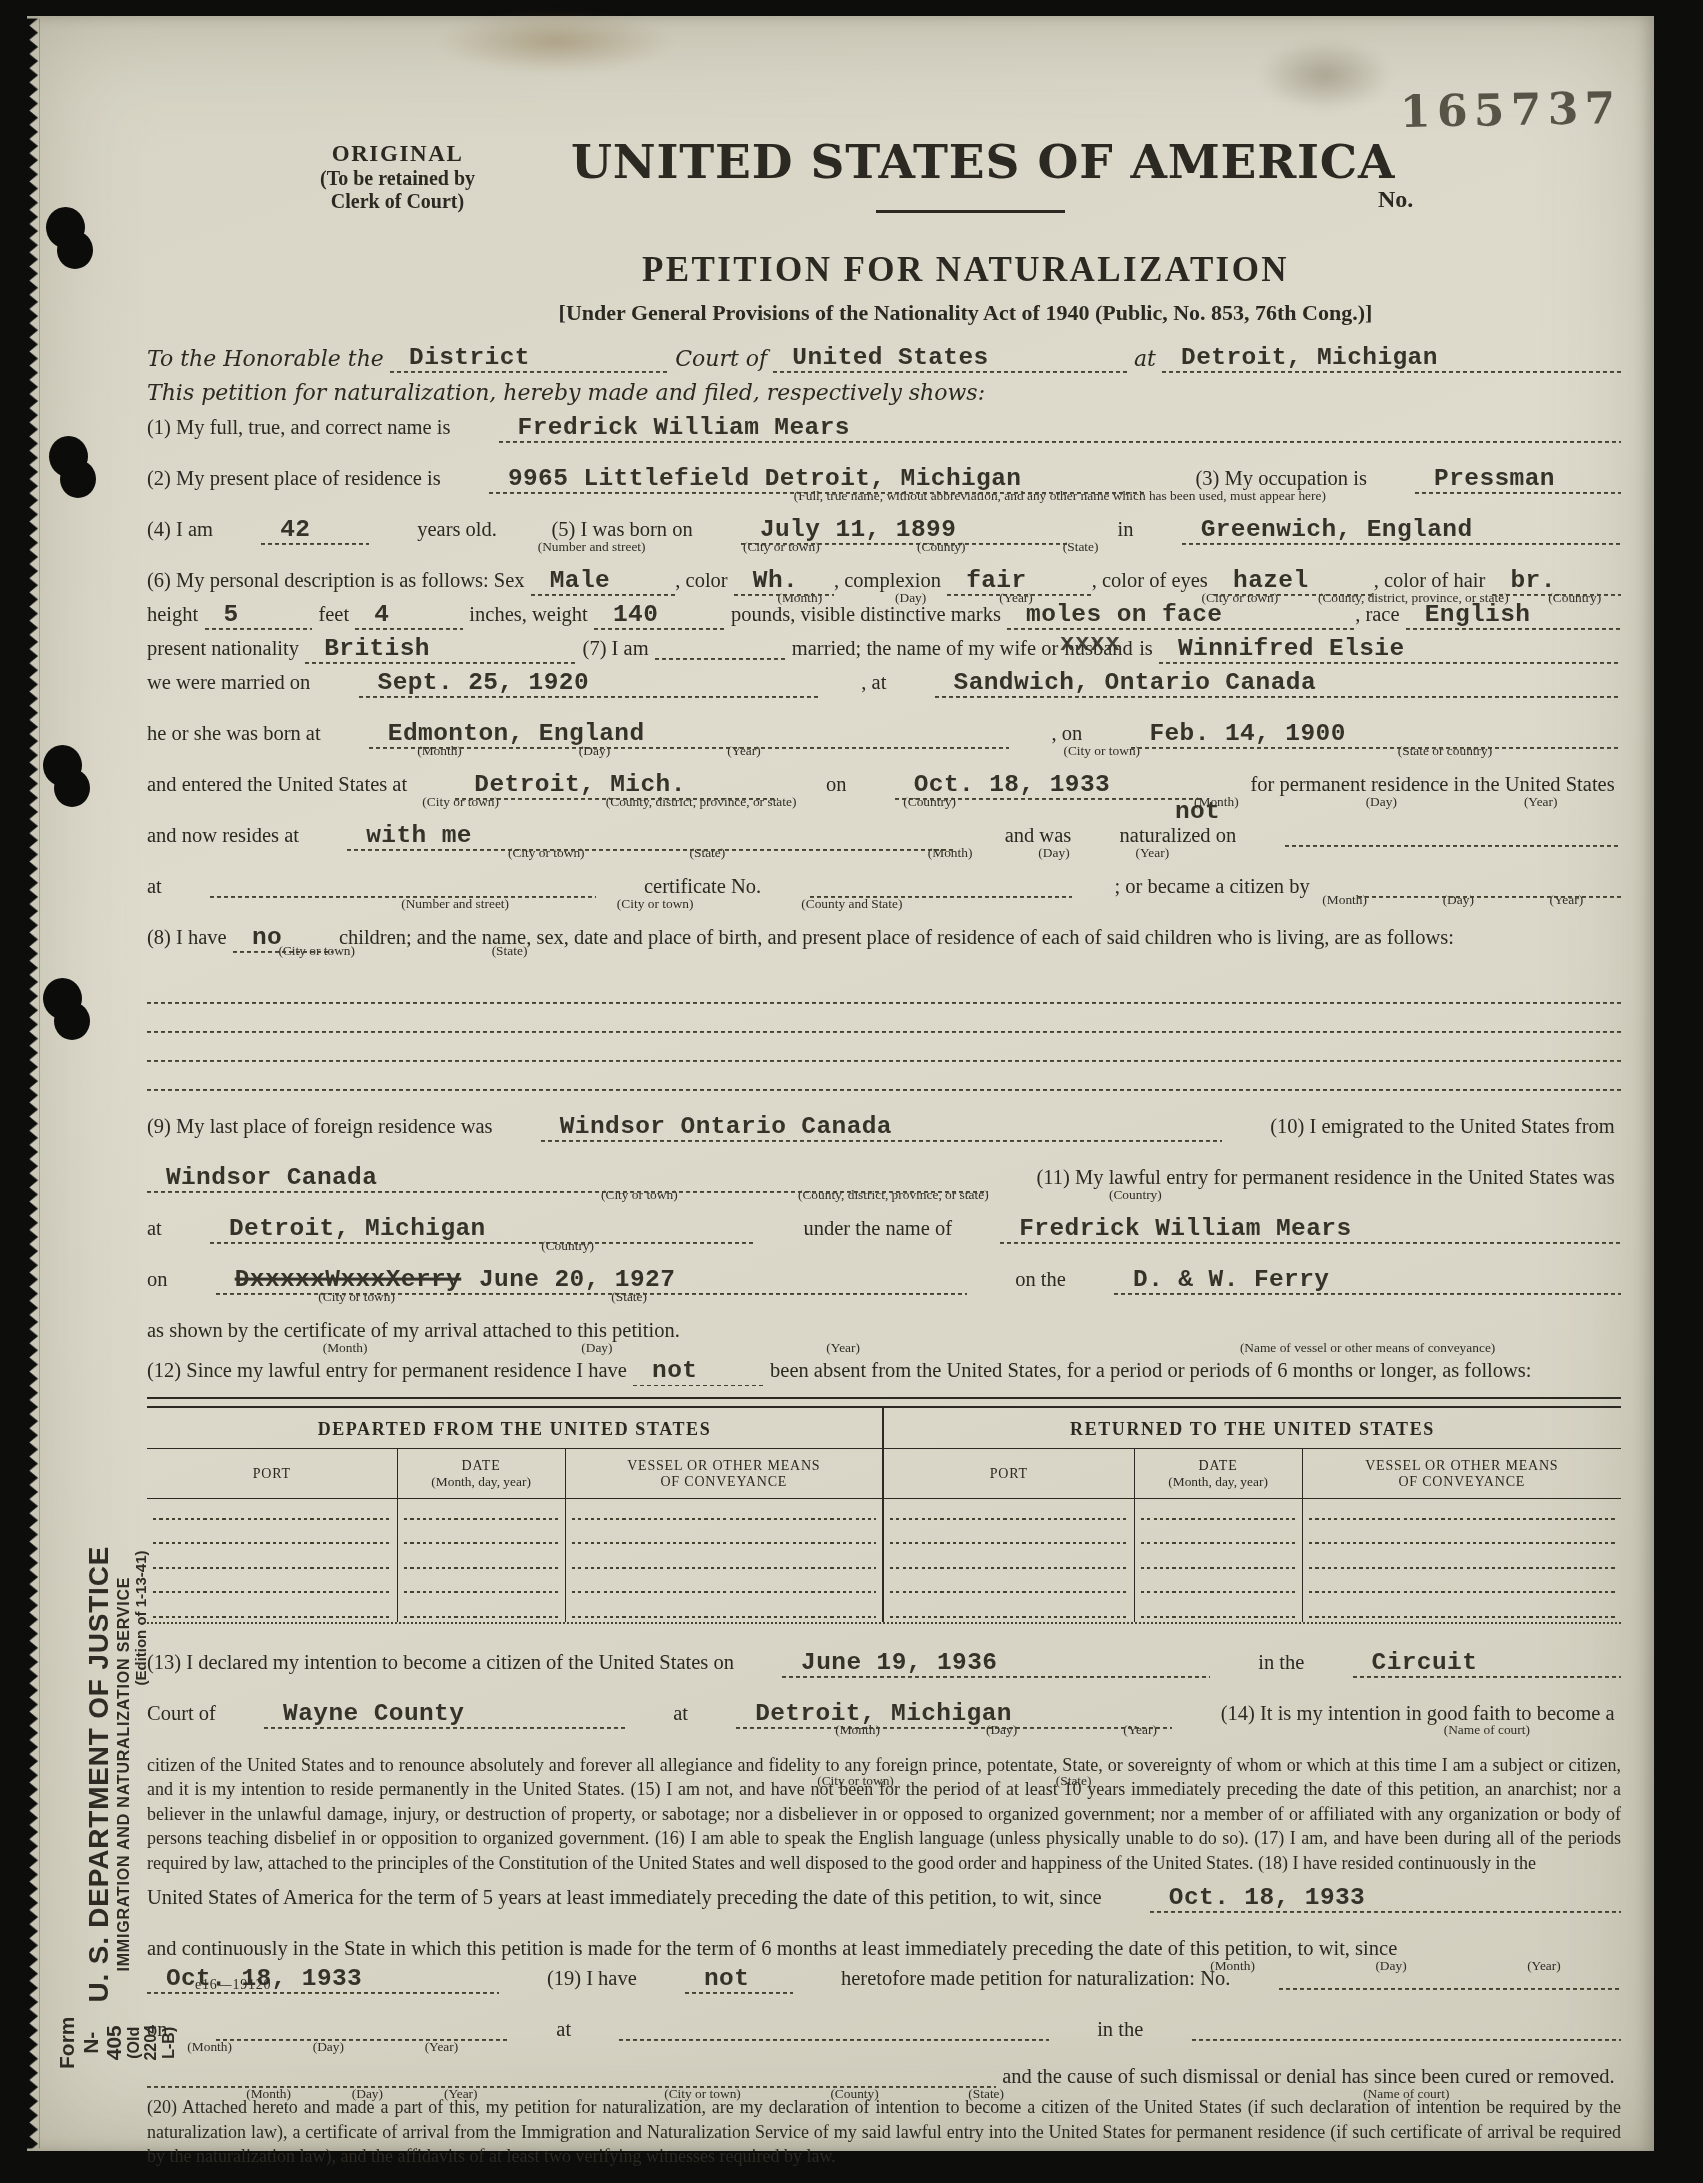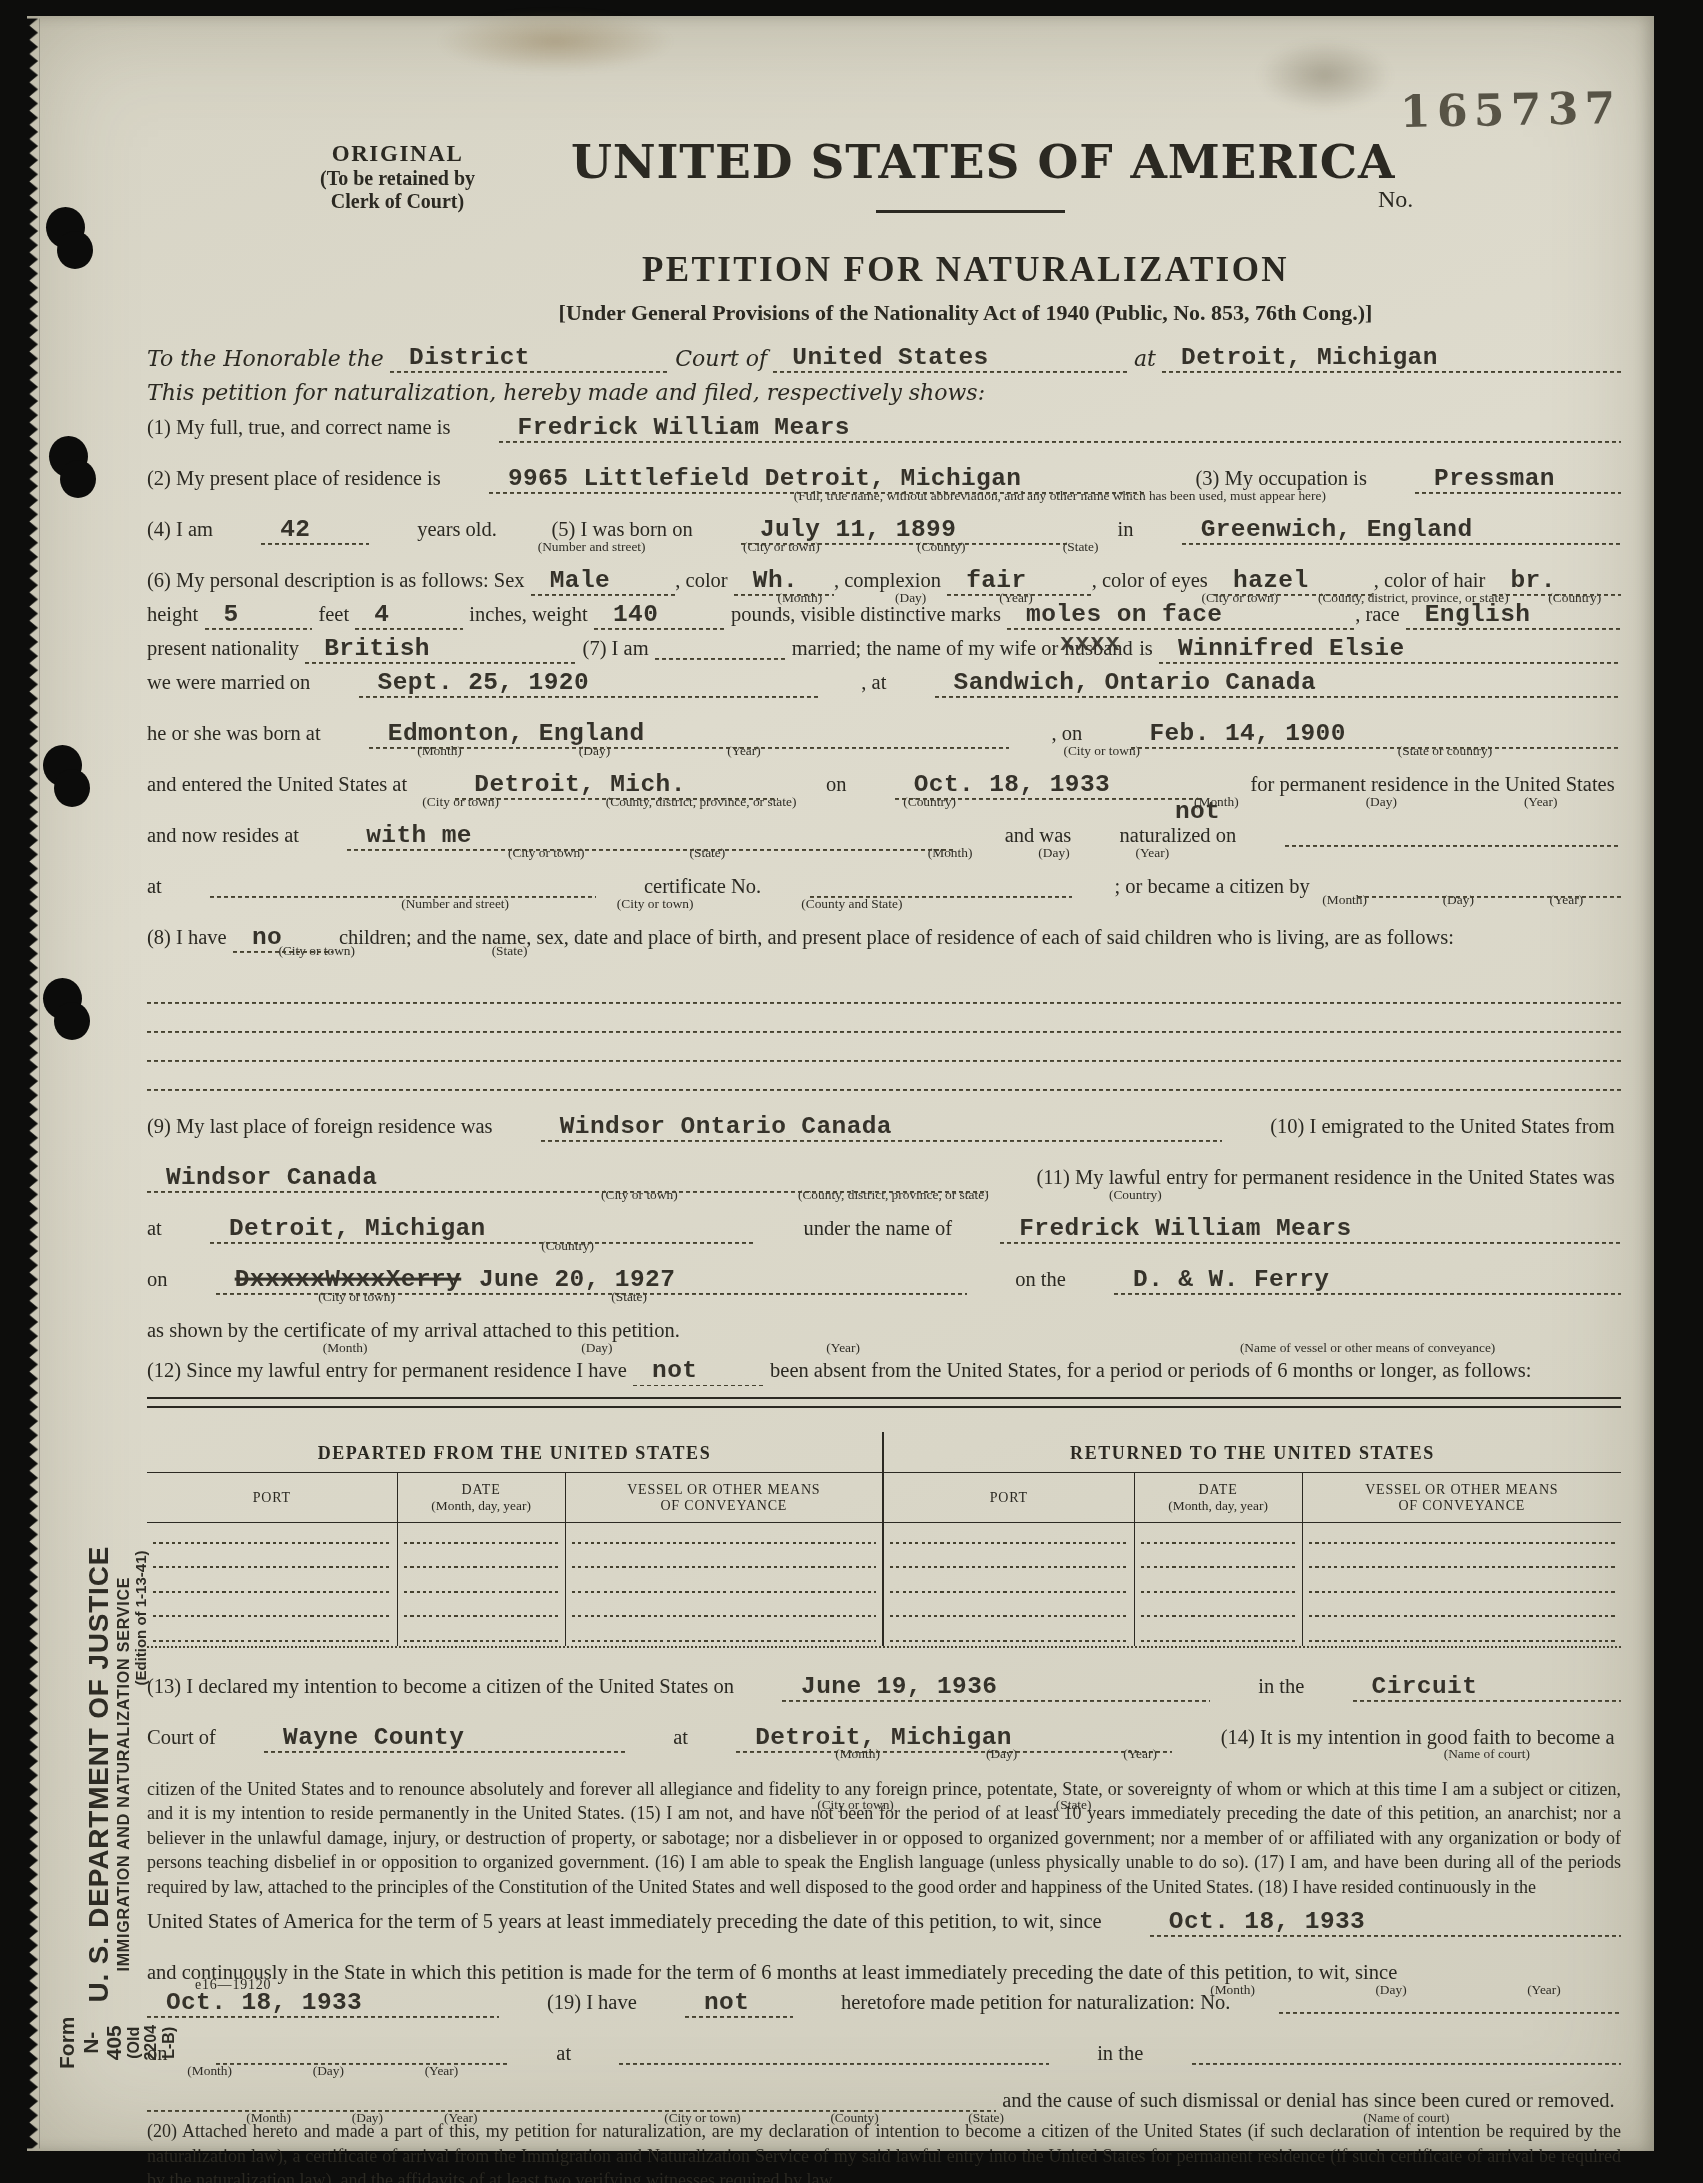--- a/index.html
+++ b/index.html
@@ -20,21 +20,21 @@
 
   
   .orig{position:absolute;left:276px;top:125px;width:189px;text-align:center;font-weight:bold;}
   .orig .l1{font-size:23px;letter-spacing:1.6px;}
   .orig .l2{font-size:20px;line-height:1.15;}
   .ustitle{position:absolute;left:544px;top:118px;width:789px;text-align:center;
            font-family:"DejaVu Serif",serif;font-weight:bold;font-size:47px;letter-spacing:0.8px;white-space:nowrap;}
   .rule{position:absolute;left:849px;top:194px;width:189px;height:3.2px;background:#2b2922;}
   .stamp{position:absolute;left:1373px;top:68px;font-family:"DejaVu Serif",serif;font-weight:bold;
          font-size:44px;letter-spacing:6.3px;color:#4a4639;opacity:.9;transform:rotate(-1deg);}
-  .nolabel{position:absolute;left:1351px;top:170px;font-size:24px;font-weight:normal;}
+  .nolabel{position:absolute;left:1351px;top:170px;font-size:24px;font-weight:bold;}
   .ptitle{position:absolute;left:544px;top:234px;width:789px;text-align:center;font-weight:bold;
           font-size:35px;letter-spacing:2.4px;white-space:nowrap;}
   .psub{position:absolute;left:339px;top:284px;width:1199px;text-align:center;font-weight:bold;
         font-size:22px;white-space:nowrap;}
 
   
   .body{position:absolute;left:120px;top:330px;width:1474px;font-size:20.5px;}
   .row{display:flex;align-items:flex-start;margin-bottom:7px;}
   .mcap{margin-bottom:24px;gap:42px;}
   .lbl{white-space:nowrap;padding-right:6.3px;}
@@ -55,21 +55,21 @@
   .ovl{position:absolute;left:45%;top:-24px;margin-left:0;}
   .ovl2{position:absolute;left:-4.7px;top:-4.7px;margin-left:0;opacity:.9;}
   .para{text-align:justify;font-size:18px;line-height:1.36;margin-bottom:8px;}
   .bl{height:29px;background:repeating-linear-gradient(90deg,#45412f 0 4px,transparent 4px 7px) left bottom/100% 1.9px no-repeat;}
 
   
   .tbl{margin:11px 0 27px 0;}
   .toprule{height:6.3px;border-top:2.4px solid #2b2922;border-bottom:2.4px solid #2b2922;}
   .tgrid{display:grid;grid-template-columns:17% 11.4% 21.6% 17% 11.4% 21.6%;border-bottom:2.4px dotted #45412f;}
   .tgh{grid-column:span 3;text-align:center;font-size:18px;letter-spacing:1.6px;padding:11px 0 8px 0;
-       border-bottom:1.6px solid #2b2922;font-weight:bold;margin-top:24px;}
+       border-bottom:1.6px solid #2b2922;font-weight:bold;}
   .bdrM{border-right:2.4px solid #2b2922;}
   .tch{text-align:center;font-size:14px;padding:9.5px 3.2px 8px 3.2px;border-bottom:1.6px solid #2b2922;
        border-right:1.6px solid #2b2922;display:flex;flex-direction:column;justify-content:center;}
   .tch .s1{letter-spacing:0.8px;}
   .tch .s2{font-size:13.4px;}
   .lastcol{border-right:none;}
   .midcol{border-right:2.4px solid #2b2922 !important;}
   .tcell{height:24.5px;position:relative;border-right:1.6px solid #2b2922;}
   .tcell::after{content:"";position:absolute;left:6.3px;right:6.3px;bottom:4px;
        background:repeating-linear-gradient(90deg,#45412f 0 3.2px,transparent 3.2px 6.3px);height:1.9px;}

